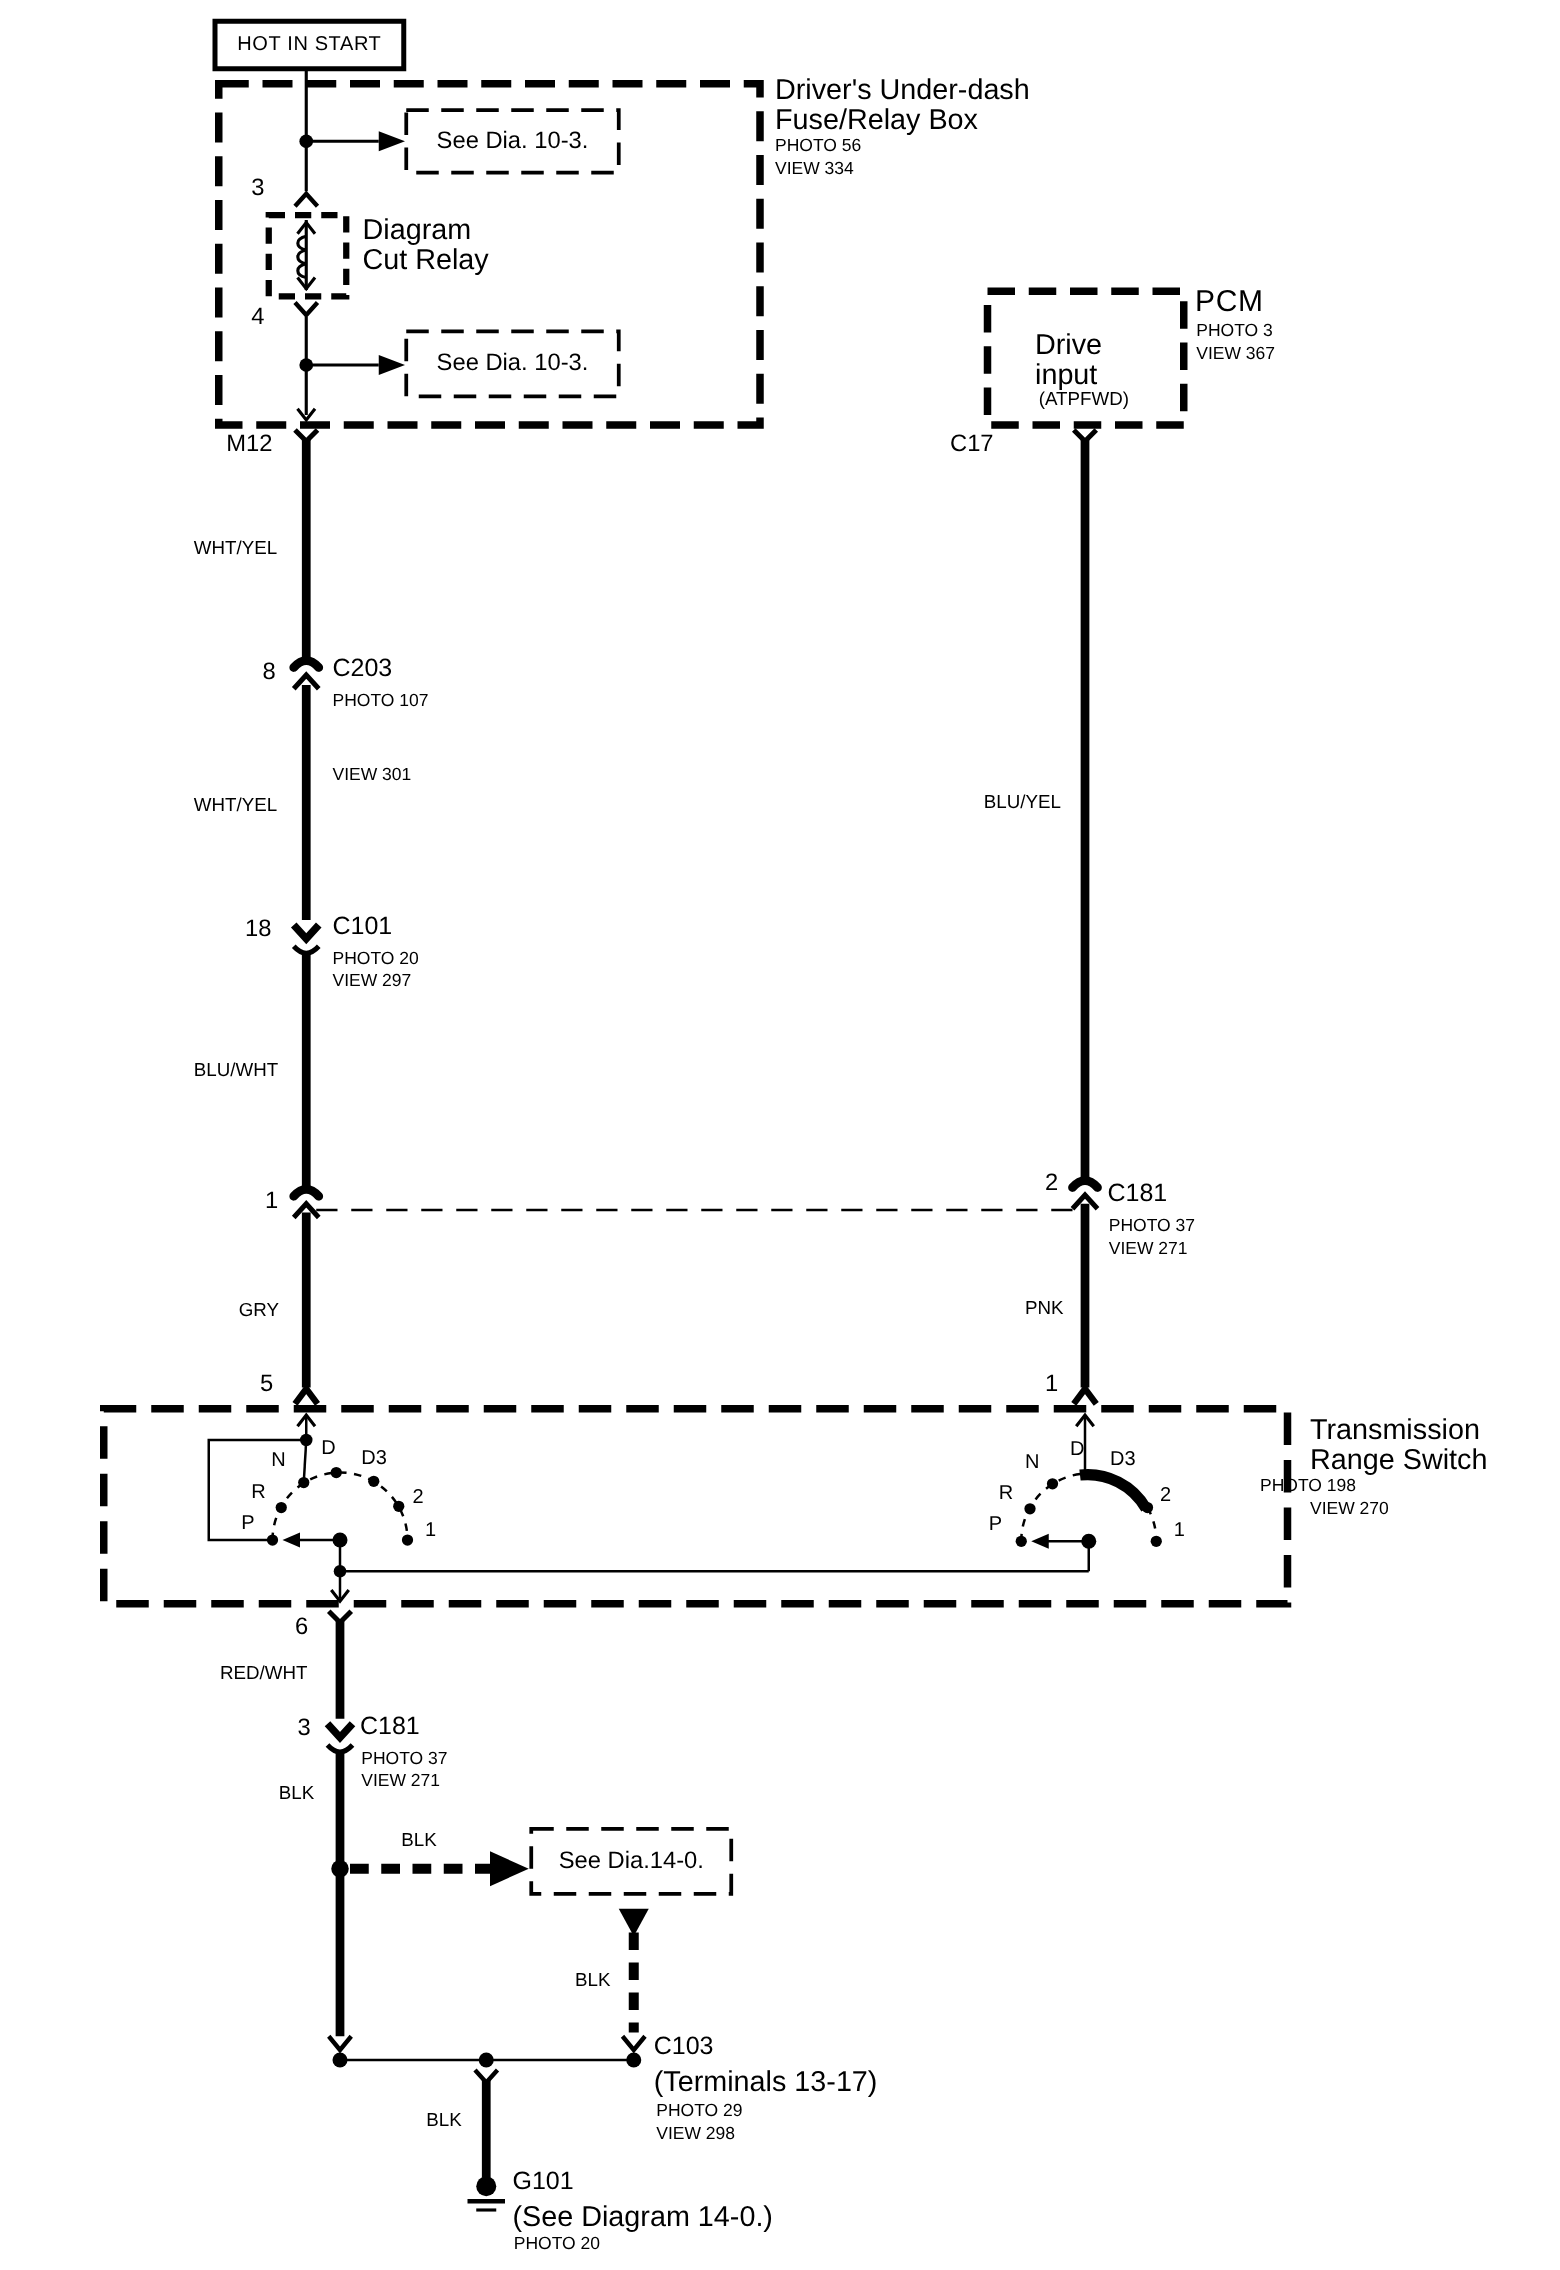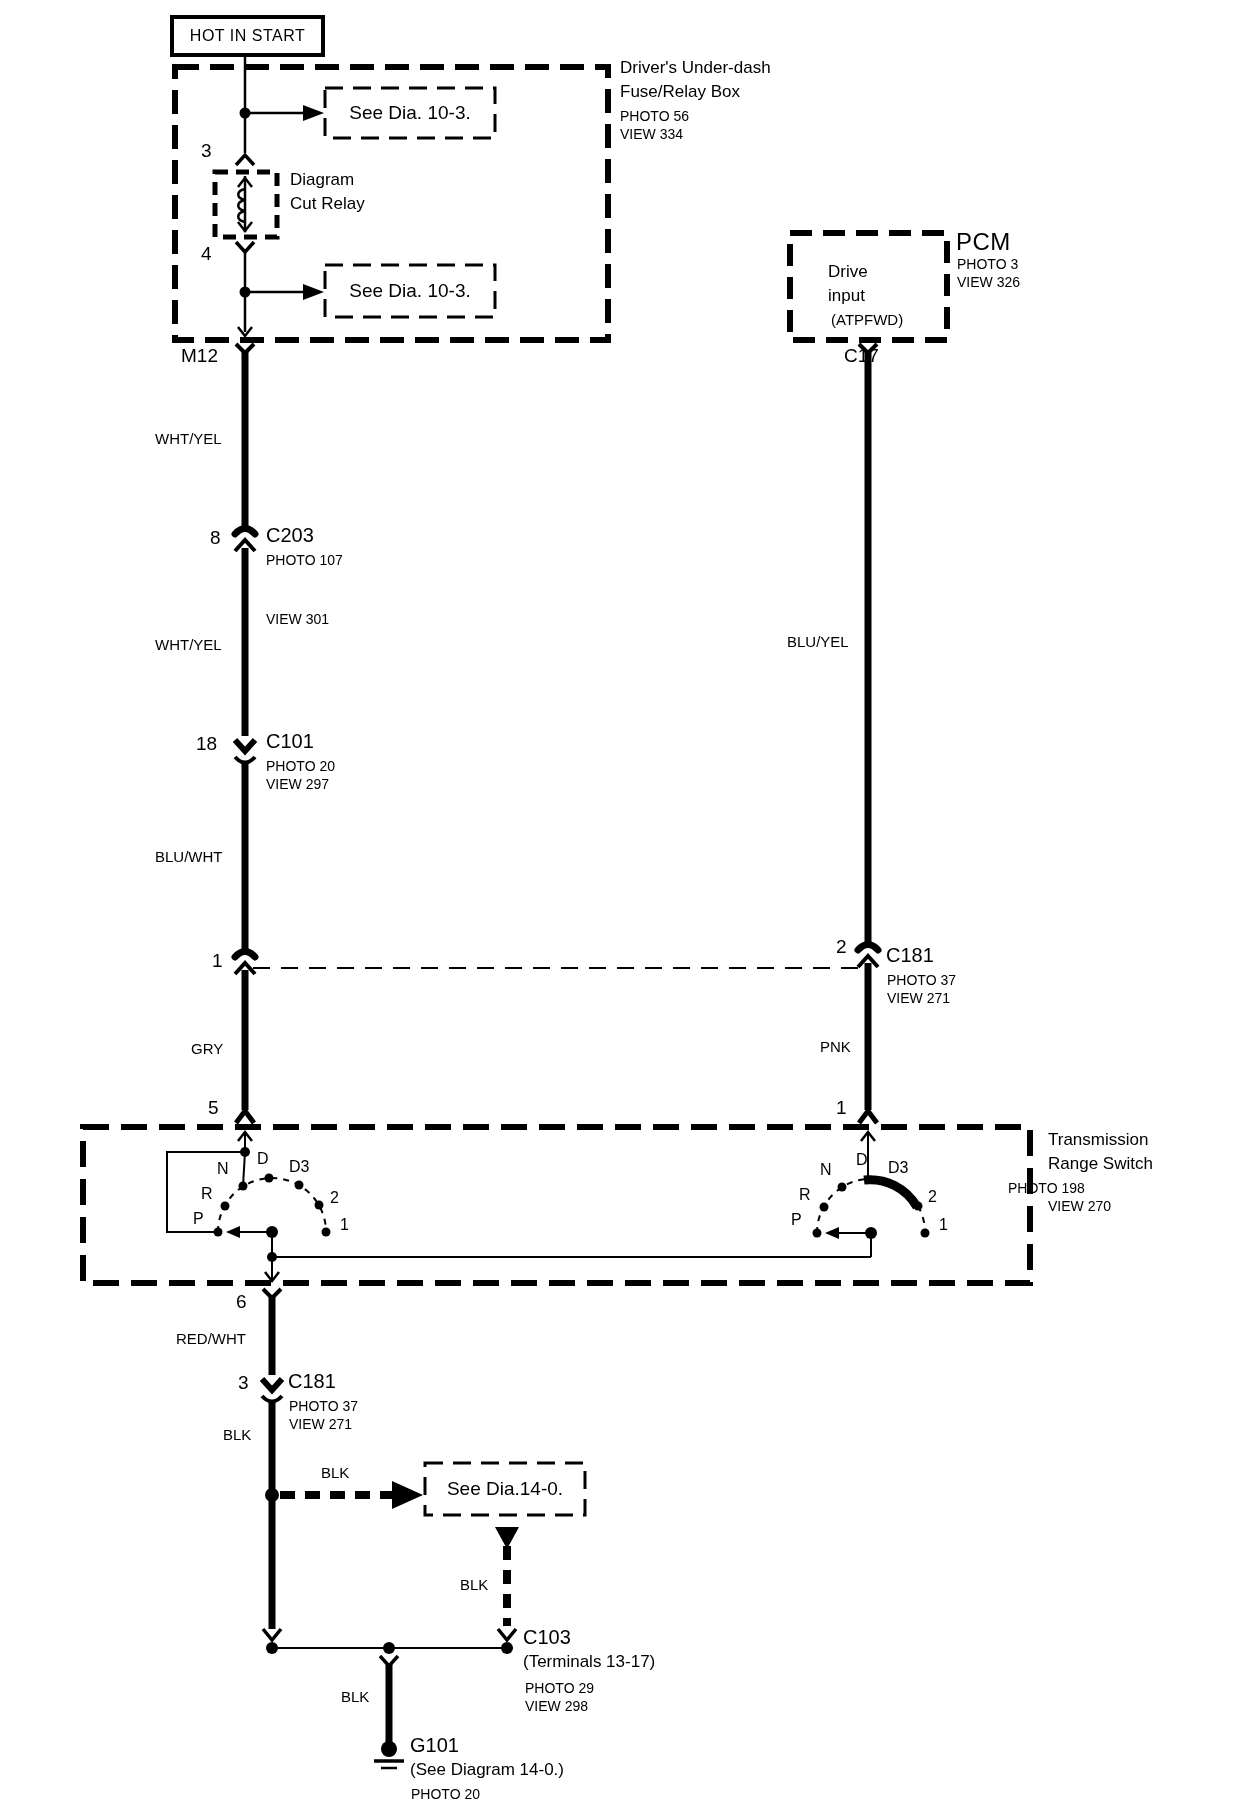--- a/index.html
+++ b/index.html
@@ -1,20 +1,20 @@
 <!DOCTYPE html>
 <html><head>
 <meta charset="utf-8">
 <style>
   html,body{margin:0;padding:0;background:#fff;}
   #page{position:relative;width:1248px;height:1816px;background:#fff;
         font-family:"Liberation Sans", sans-serif;color:#000;overflow:hidden;}
   #gfx{position:absolute;left:0;top:0;}
   .lbl{position:absolute;white-space:nowrap;color:#000;}
-  .t19{font-size:17px;}
+  .t19{font-size:23px;}
   .t20{font-size:20px;}
   .t22{font-size:22px;font-weight:bold;letter-spacing:.5px;}
   .t15{font-size:15px;}
   .t14{font-size:14px;}
   .pin{font-size:19px;}
   .pos{font-size:16px;}
   .boxtxt{position:absolute;display:flex;align-items:center;justify-content:center;
           font-size:19px;}
   .hot{position:absolute;display:flex;align-items:center;justify-content:center;
        font-size:16px;letter-spacing:.5px;}
@@ -195,22 +195,22 @@
 <div class="lbl t15" style="left:155px;top:848px;">BLU/WHT</div>
 <div class="lbl pin" style="left:212px;top:950px;">1</div>
 <div class="lbl t15" style="left:191px;top:1040px;">GRY</div>
 <div class="lbl pin" style="left:208px;top:1097px;">5</div>
 
 <div class="lbl t19" style="left:828px;top:262px;">Drive</div>
 <div class="lbl t19" style="left:828px;top:286px;">input</div>
 <div class="lbl t15" style="left:831px;top:311px;">(ATPFWD)</div>
 <div class="lbl t22" style="left:956px;top:228px;font-weight:normal;font-size:24px;text-align:right;">PCM</div>
 <div class="lbl t14" style="left:957px;top:256px;">PHOTO 3</div>
-<div class="lbl t14" style="left:957px;top:274px;">VIEW 326</div>
-<div class="lbl pin" style="left:844px;top:345px;text-align:center;">C17</div>
+<div class="lbl t14" style="left:957px;top:274px;">VIEW 367</div>
+<div class="lbl pin" style="left:760px;top:345px;text-align:center;">C17</div>
 
 <div class="lbl t15" style="left:787px;top:633px;">BLU/YEL</div>
 <div class="lbl pin" style="left:836px;top:936px;">2</div>
 <div class="lbl t20" style="left:886px;top:944px;">C181</div>
 <div class="lbl t14" style="left:887px;top:972px;">PHOTO 37</div>
 <div class="lbl t14" style="left:887px;top:990px;">VIEW 271</div>
 <div class="lbl t15" style="left:820px;top:1038px;">PNK</div>
 <div class="lbl pin" style="left:836px;top:1097px;">1</div>
 
 <div class="lbl t19" style="left:1048px;top:1130px;">Transmission</div>

